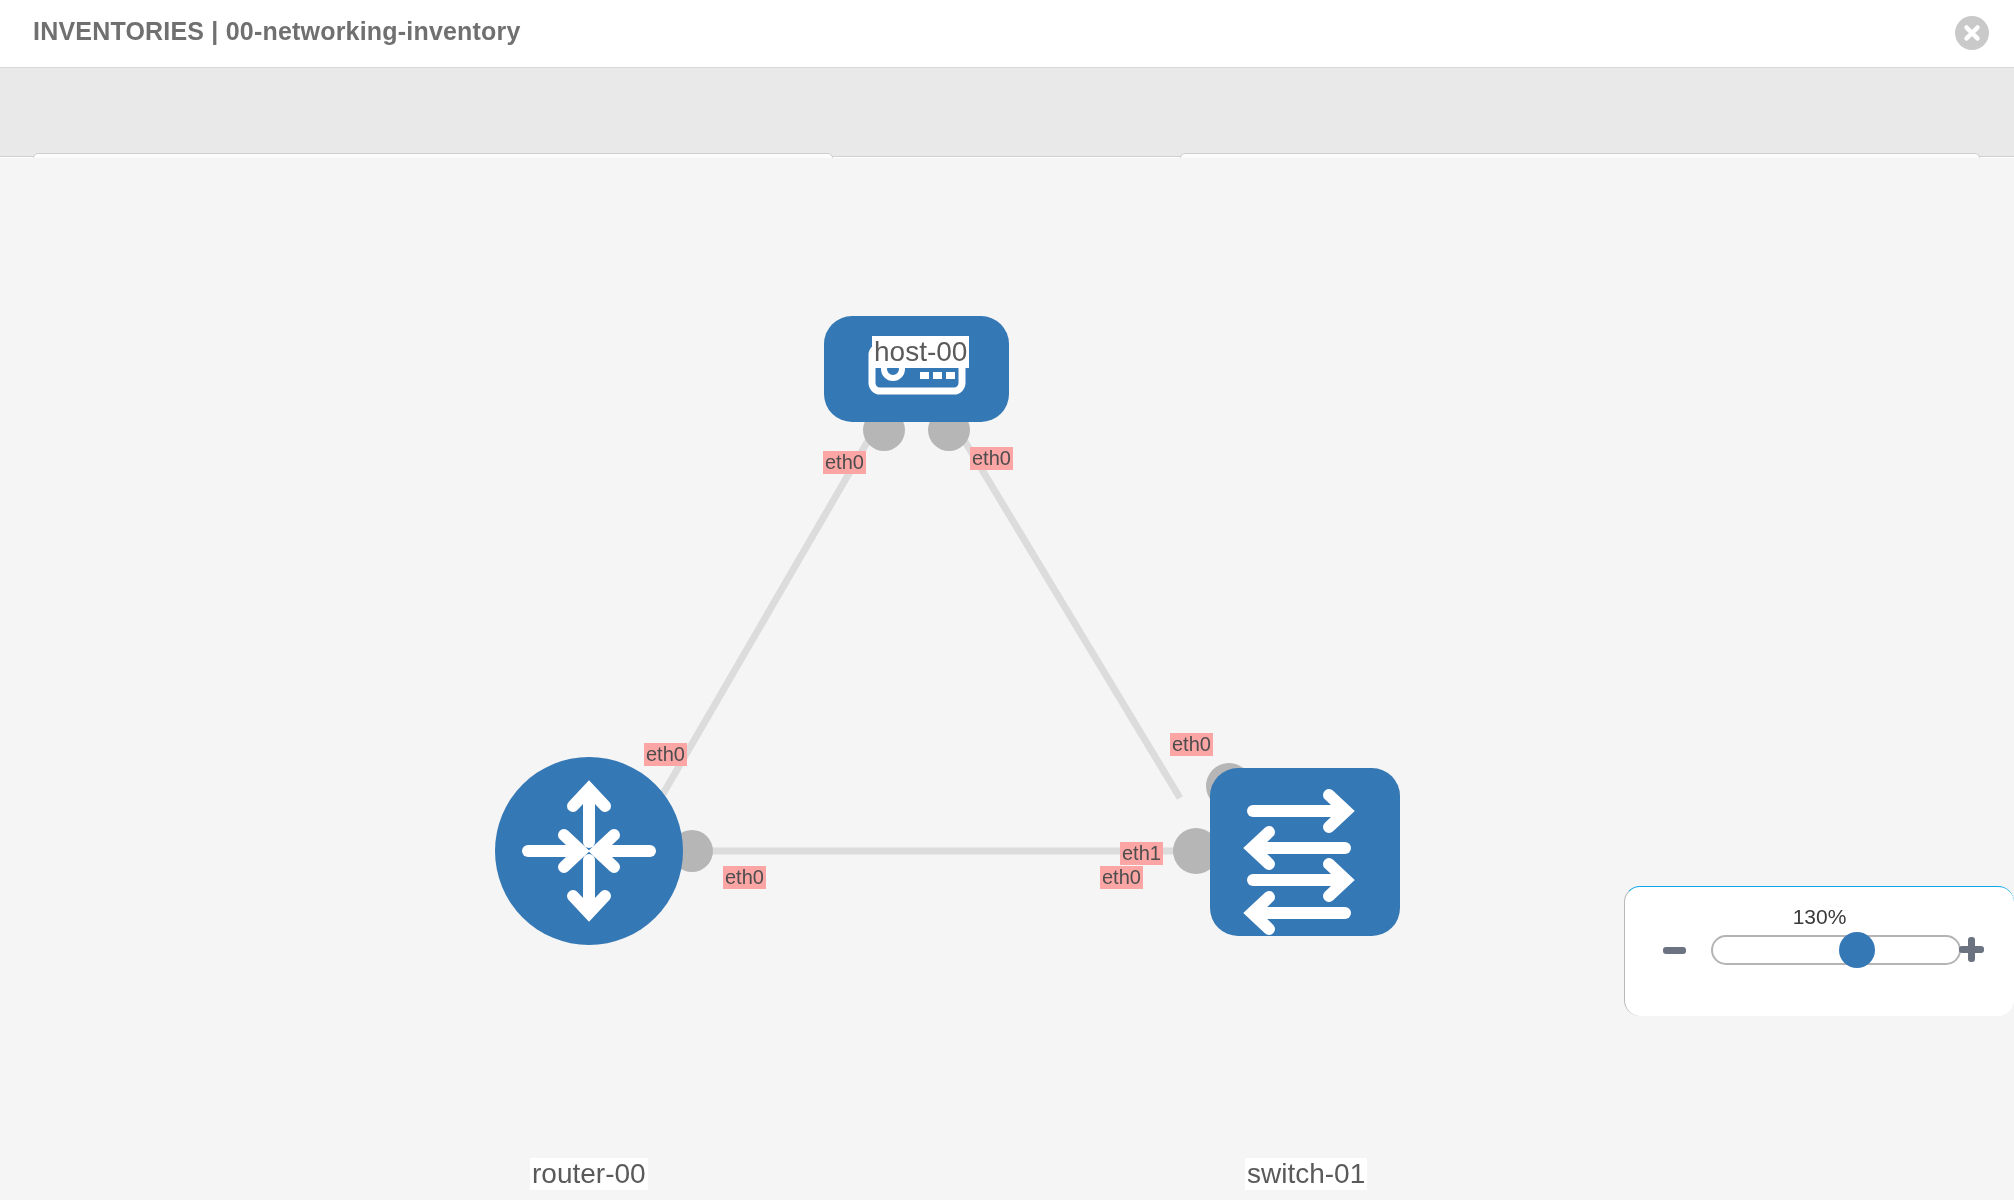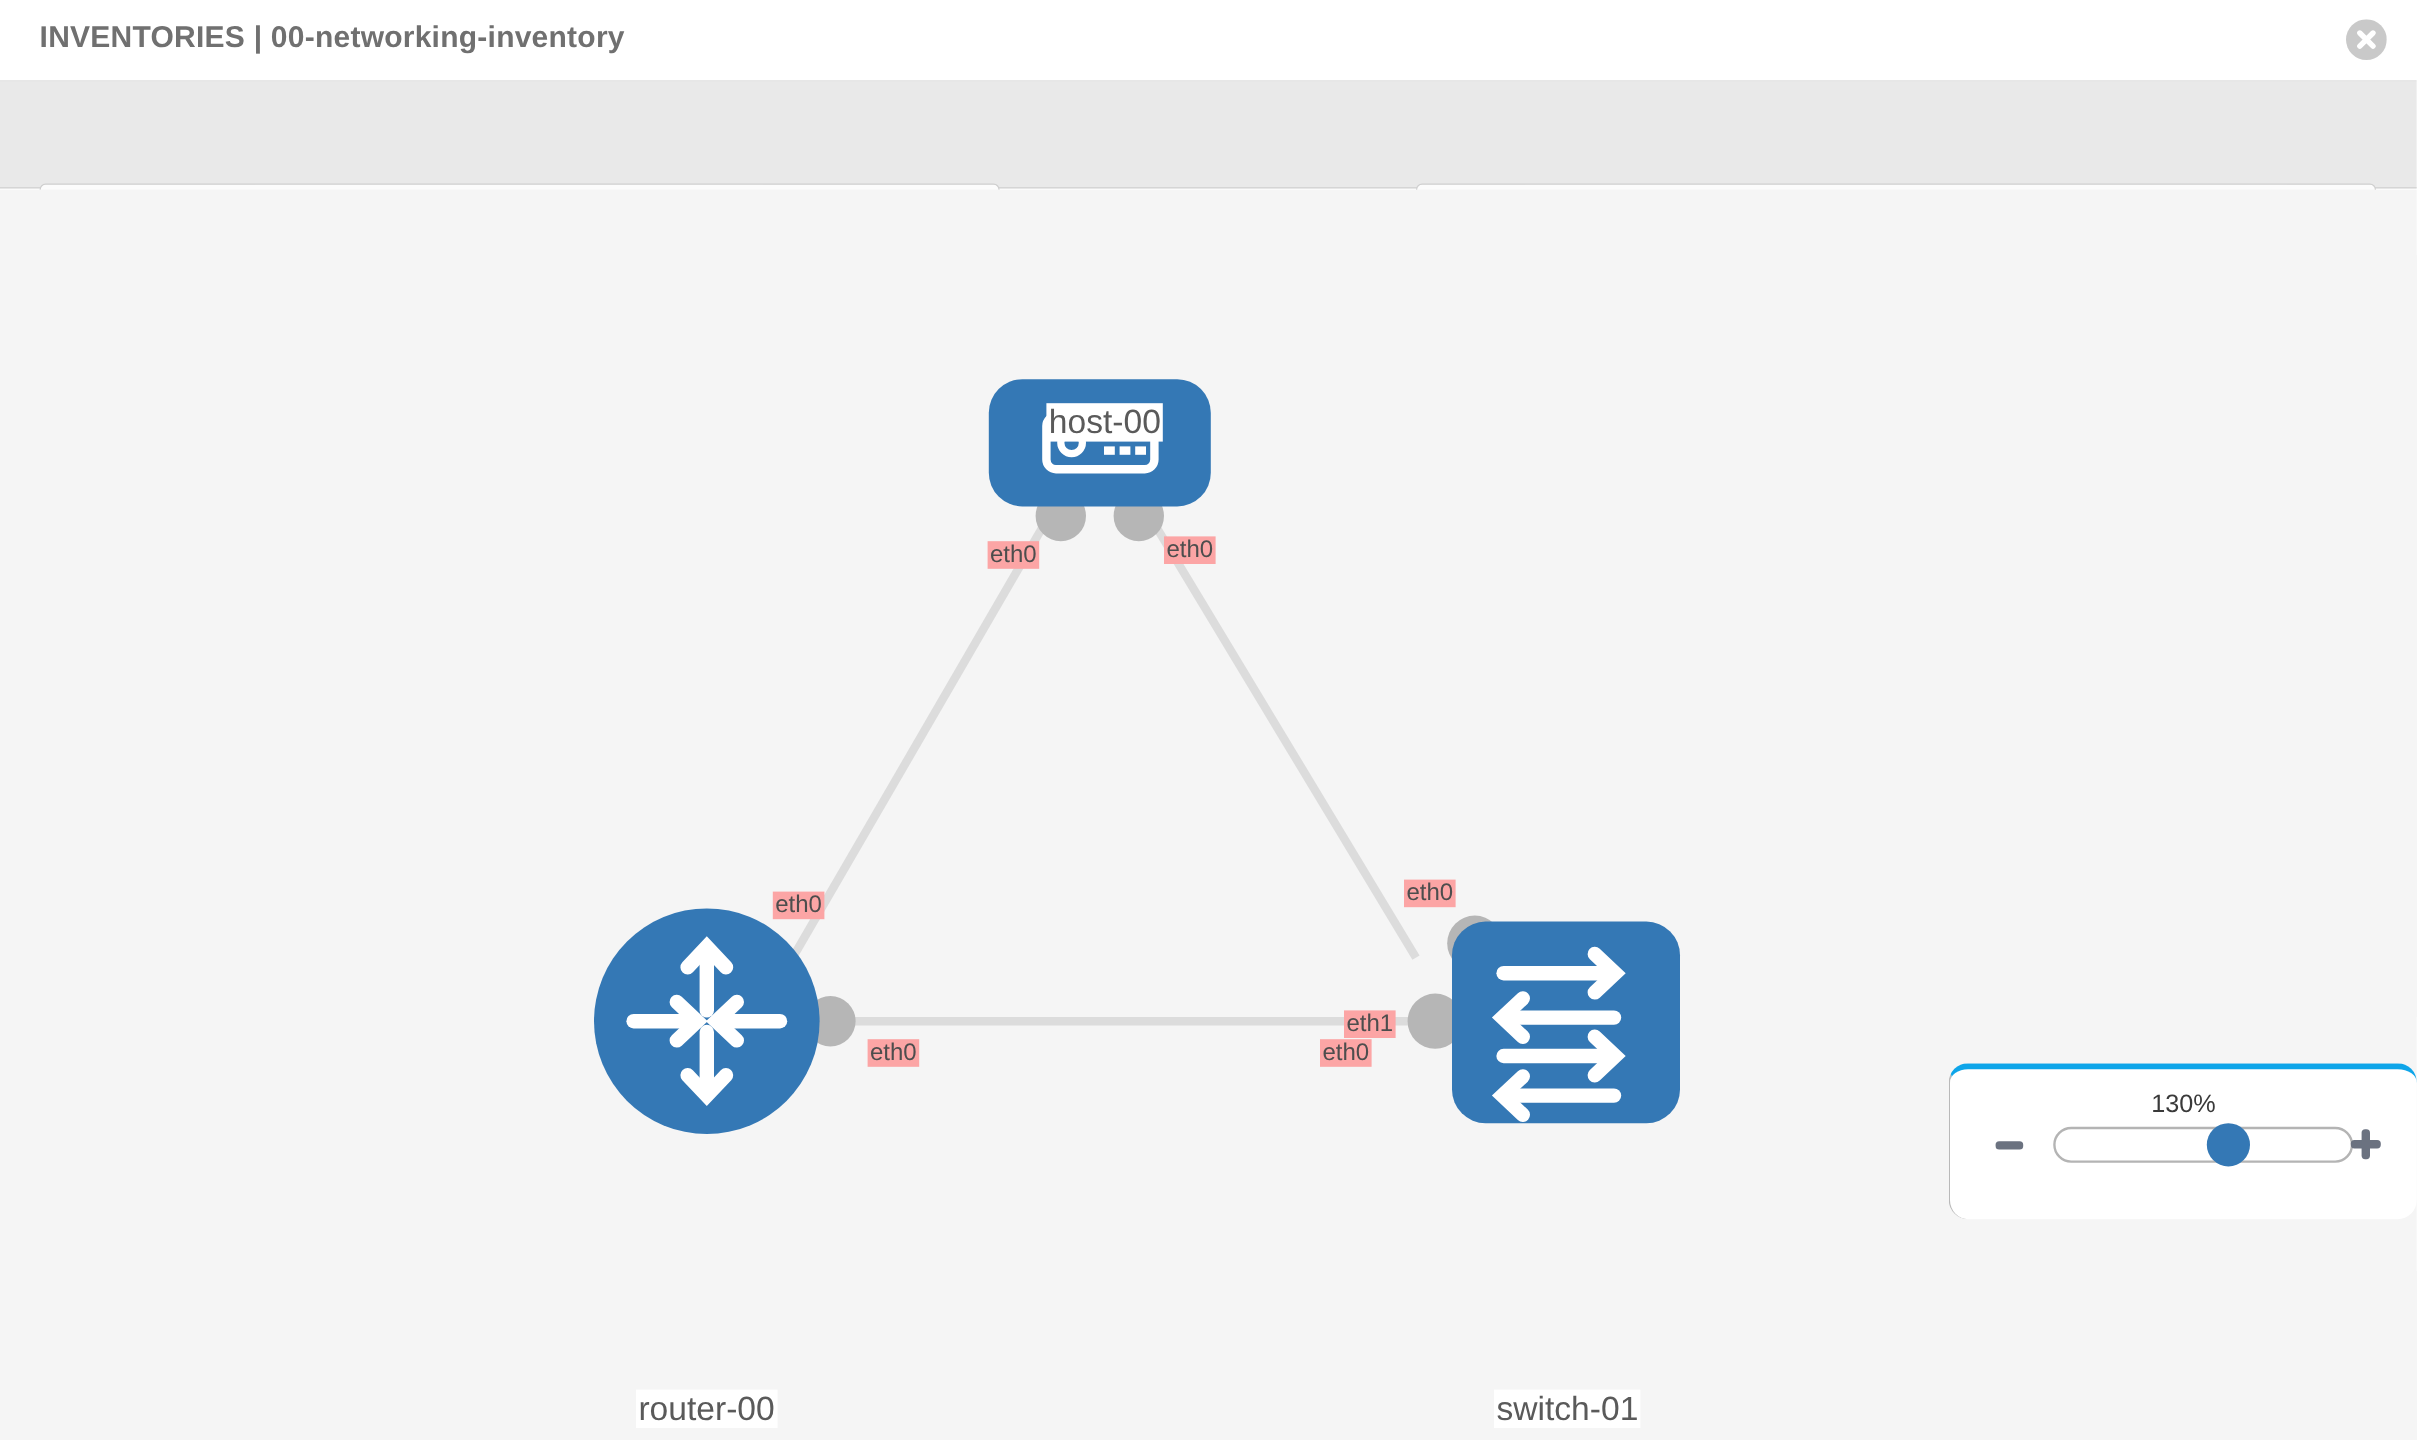--- a/index.html
+++ b/index.html
@@ -102,21 +102,21 @@
     background: #fca5a5;
     white-space: nowrap;
     padding: 0 2px;
   }
 
   
   .zoom-panel {
     position: absolute; right: 0; bottom: 0;
     width: 390px; height: 130px;
     background: #ffffff;
-    border-top: 5px solid #0ea5e9;
+    border-top: 1px solid #0ea5e9;
     border-left: 1px solid #b9b9b9;
     border-radius: 16px;
   }
   .zoom-value {
     position: absolute; left: 0; right: 0; top: 18px;
     text-align: center;
     font-size: 21px; color: #3a3a3a;
   }
   .zoom-minus {
     position: absolute; left: 38px; top: 60px;

